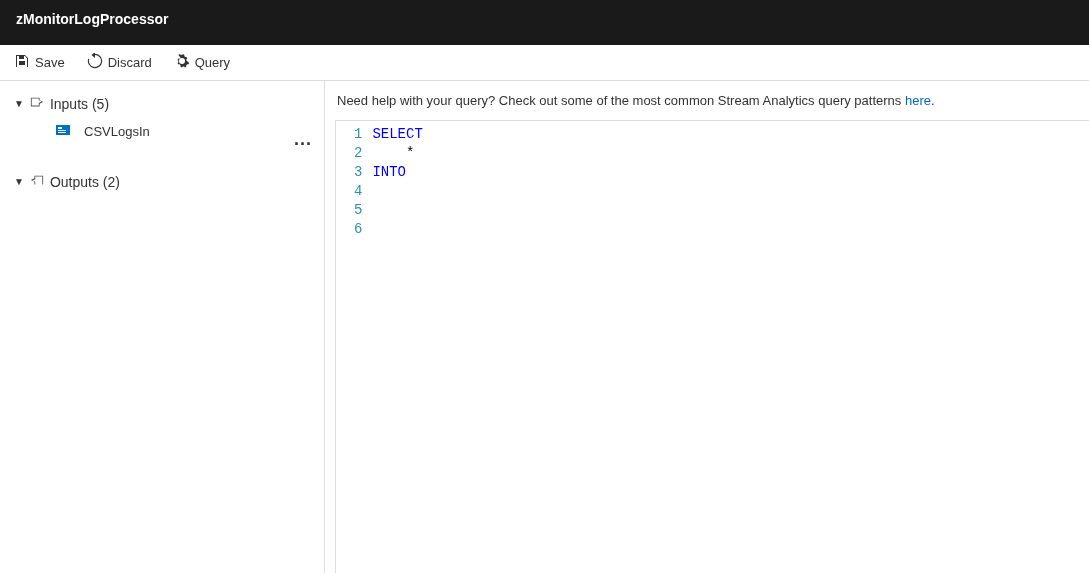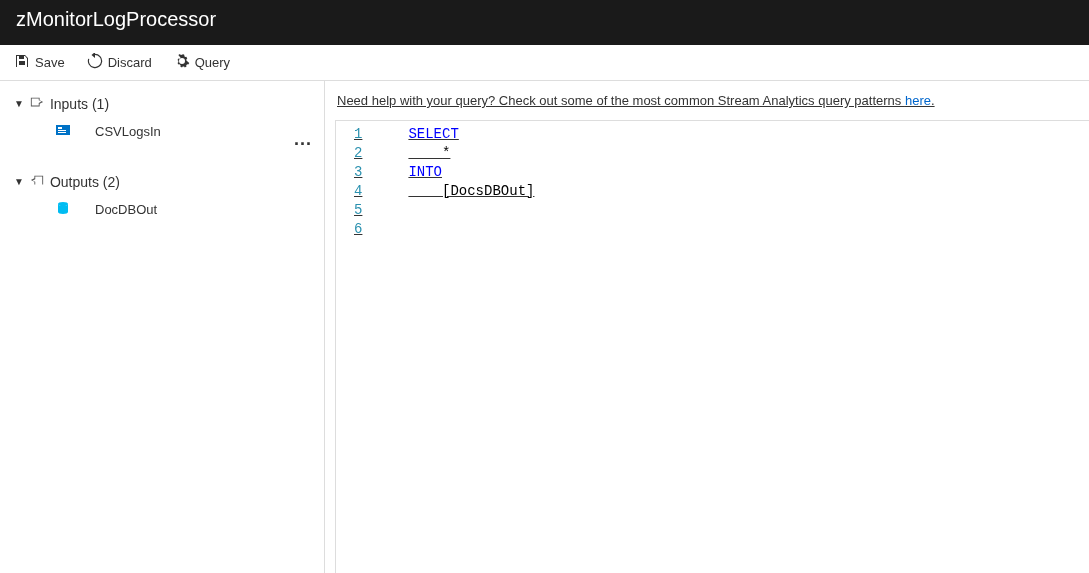--- a/index.html
+++ b/index.html
@@ -12,22 +12,22 @@
       height: 573px;
       overflow: hidden;
     }
     .header {
       background: #1a1a1a;
       color: #fff;
       padding: 8px 16px 6px 16px;
       height: 45px;
     }
     .header-title {
-      font-size: 20px;
-      font-weight: 400;
+      font-size: 14px;
+      font-weight: 700;
       line-height: 22px;
     }
     .header-subtitle {
       font-size: 11px;
       color: #bbb;
       line-height: 13px;
     }
     .toolbar {
       display: flex;
       align-items: center;
@@ -66,42 +66,41 @@
       font-size: 14px;
       color: #333;
       cursor: pointer;
       padding: 4px 0;
     }
     .tree-header .caret { font-size: 10px; color: #333; }
     .tree-header svg { width: 14px; height: 14px; }
     .tree-item {
       display: flex;
       align-items: center;
-      gap: 25px;
+      gap: 14px;
       padding: 7px 0 7px 42px;
       font-size: 13px;
       color: #333;
       cursor: pointer;
     }
     .tree-item svg, .tree-item .icon-box { width: 14px; height: 14px; flex-shrink: 0; }
     .more-dots {
       position: absolute;
       right: 12px;
       top: 48px;
       font-size: 18px;
       font-weight: bold;
       letter-spacing: 1px;
       cursor: pointer;
       color: #333;
     }
     .main {
       flex: 1;
       display: flex;
       flex-direction: column;
-      text-decoration: underline;
     }
     .help-text {
       padding: 12px 12px 12px 12px;
       font-size: 13px;
       color: #333;
     }
     .help-text a { color: #0066cc; text-decoration: none; }
     .editor-wrap {
       border-top: 1px solid #ddd;
       border-left: 1px solid #ddd;
@@ -112,21 +111,21 @@
     .editor { display: flex; font-family: Consolas, 'Courier New', monospace; font-size: 14px; }
     .gutter {
       background: #fff;
       color: #2b91af;
       text-align: right;
       padding: 4px 10px 4px 18px;
       user-select: none;
     }
     .gutter div { height: 19px; line-height: 19px; }
     .code { padding: 4px 0; flex: 1; }
-    .code-line { height: 19px; line-height: 19px; white-space: pre; margin-left: 36px; }
+    .code-line { height: 19px; line-height: 19px; white-space: pre; }
     .code-line.current { background: #f5f5f5; outline: 1px solid #eee; }
     .kw { color: #0000ff; }
     .identifier { color: #000; }
     .icon-input-blue { fill: #0072c6; }
     .icon-db { fill: #00bcf2; }
     .icon-output-gray { fill: #888; }
   </style>
 </head>
 <body>
 
@@ -165,21 +164,21 @@
   <div class="sidebar">
 
     <div class="tree-section">
       <div class="tree-header">
         <span class="caret">▼</span>
         <span>
           <svg viewBox="0 0 16 16">
               <path d="M1 3h10v3l4 2-4 2v3H1V3zm1 1v8h8v-3l3-1.5L10 6V4H2z" fill="#555"></path>
             </svg>
         </span>
-        <span>Inputs (1)</span>
+        <span>Inputs (5)</span>
       </div>
       <div class="tree-item">
         <span>
           <svg viewBox="0 0 14 14">
               <rect x="0" y="2" width="14" height="10" class="icon-input-blue"></rect>
               <rect x="2" y="4" width="4" height="2" fill="#fff"></rect>
               <rect x="2" y="7" width="8" height="1" fill="#fff"></rect>
               <rect x="2" y="9" width="8" height="1" fill="#fff"></rect>
             </svg>
         </span>
@@ -191,29 +190,20 @@
 
     <div class="tree-section">
       <div class="tree-header">
         <span class="caret">▼</span>
         <span>
           <svg viewBox="0 0 16 16">
               <path d="M5 3h10v10H5v-3l-4-2 4-2V3zm1 1v3L3 8.5 6 10v3h8V4H6z" fill="#555"></path>
             </svg>
         </span>
         <span>Outputs (2)</span>
-      </div>
-      <div class="tree-item">
-        <span>
-          <svg viewBox="0 0 14 14">
-              <ellipse cx="7" cy="3" rx="5" ry="2" class="icon-db"></ellipse>
-              <path d="M2 3v8c0 1.1 2.2 2 5 2s5-.9 5-2V3c0 1.1-2.2 2-5 2s-5-.9-5-2z" class="icon-db"></path>
-            </svg>
-        </span>
-        <span>DocDBOut</span>
       </div>
     </div>
 
   </div>
 
   <div class="main">
     <div class="help-text">
       <span>Need help with your query? Check out some of the most common Stream Analytics query patterns </span><a href="#">here</a><span>.</span>
     </div>
     <div class="editor-wrap">
@@ -223,18 +213,17 @@
             <div>2</div>
             <div>3</div>
             <div>4</div>
             <div>5</div>
             <div>6</div>
           </div>
         <div class="code" id="code">
             <div class="code-line"><span class="kw">SELECT</span></div>
             <div class="code-line">    <span class="identifier">*</span></div>
             <div class="code-line"><span class="kw">INTO</span></div>
-            <div class="code-line">    <span class="identifier">[DocsDBOut]</span></div>
           </div>
       </div>
     </div>
   </div>
 </div>
 
 </body></html>

